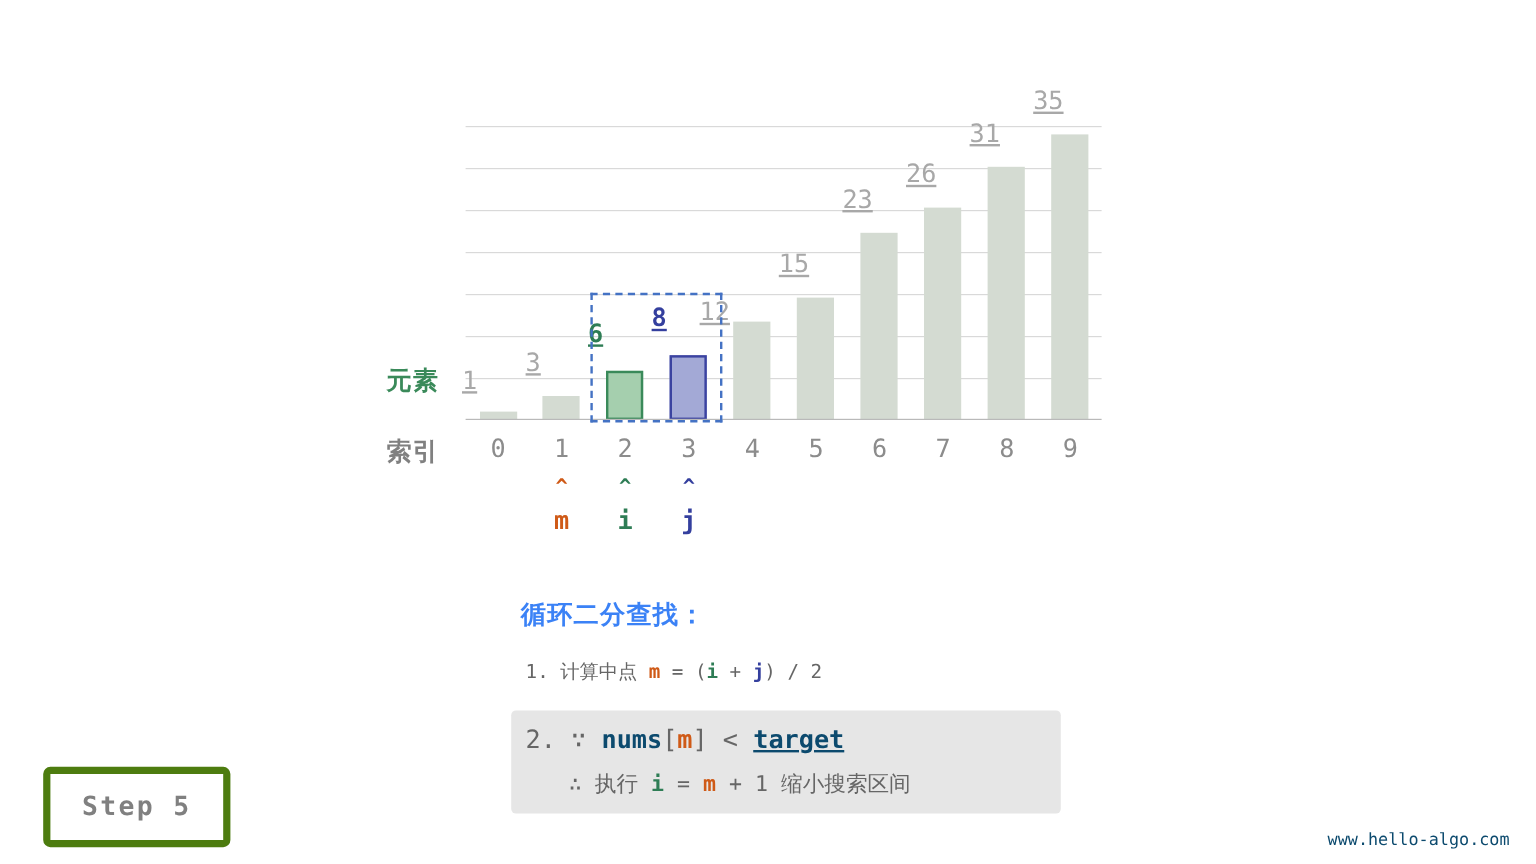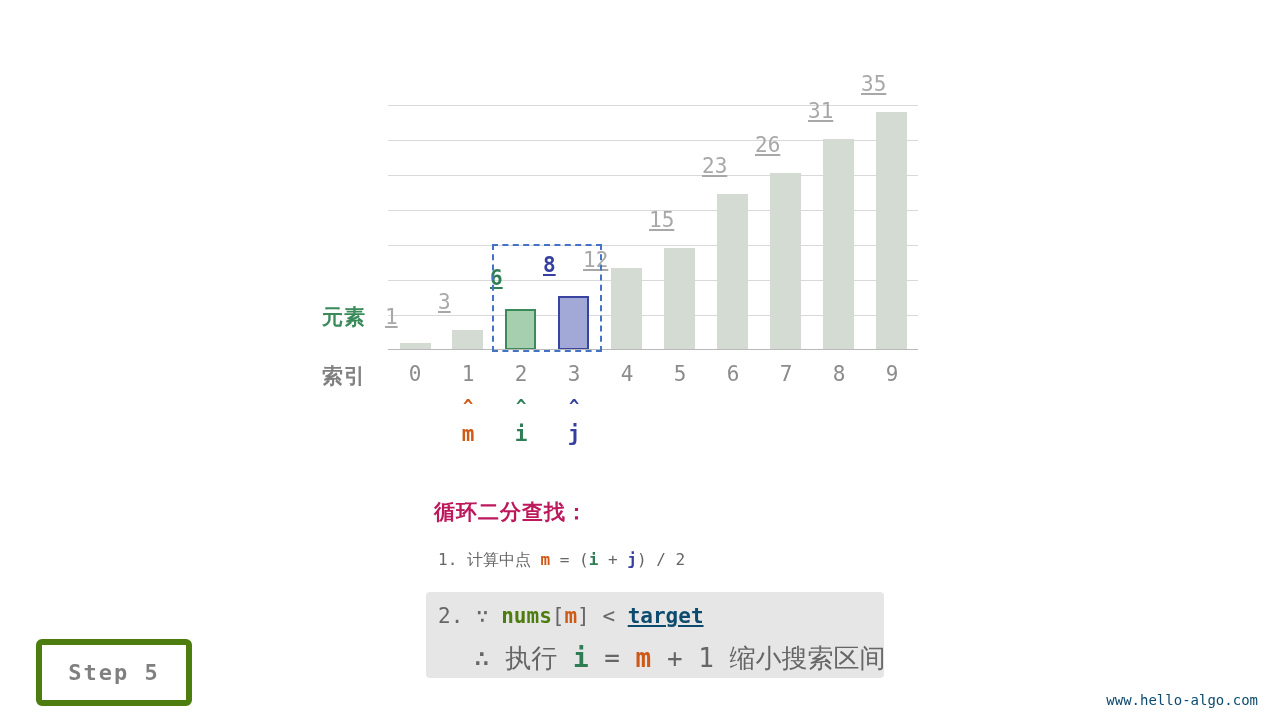--- a/index.html
+++ b/index.html
@@ -131,21 +131,21 @@
     box-sizing: border-box;
   }
 
   
   #caption-title {
     position: absolute;
     left: 434px;
     top: 498px;
     font-size: 21px;
     font-weight: bold;
-    color: #be185d;
+    color: #3b82f6;
     letter-spacing: 1px;
   }
   #line-1 {
     position: absolute;
     left: 438px;
     top: 550px;
     font-size: 16px;
     color: #666666;
     font-family: "DejaVu Sans Mono", monospace;
     white-space: pre;
@@ -165,30 +165,30 @@
     top: 604px;
     font-size: 21px;
     color: #666666;
     font-family: "DejaVu Sans Mono", monospace;
     white-space: pre;
   }
   #line-2b {
     position: absolute;
     left: 474px;
     top: 641px;
-    font-size: 26px;
+    font-size: 18px;
     color: #666666;
     font-family: "DejaVu Sans Mono", monospace;
     white-space: pre;
     text-align: right;
   }
   .cm { color: #cf5a17; font-weight: bold; }
   .ci { color: #2e7d55; font-weight: bold; }
   .cj { color: #343f9e; font-weight: bold; }
-  .cnums { color: #4d7c0f; font-weight: bold; }
+  .cnums { color: #0c4a6e; font-weight: bold; }
   .ctarget { color: #0c4a6e; font-weight: bold; text-decoration: underline; }
 
   
   #step-badge {
     position: absolute;
     left: 36px;
     top: 639px;
     width: 144px;
     height: 55px;
     border: 6px solid #4d7c0f;

